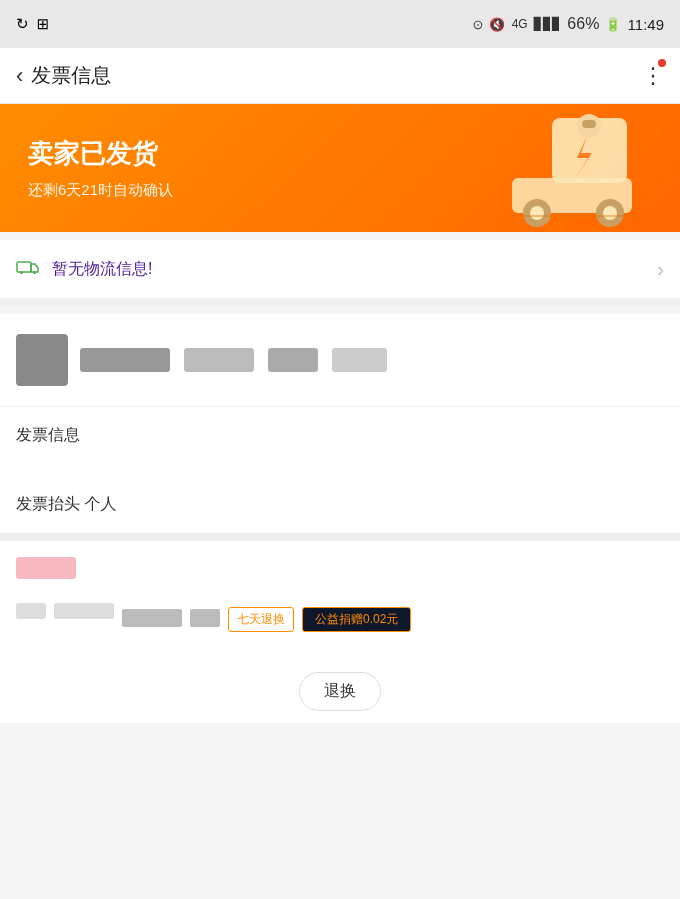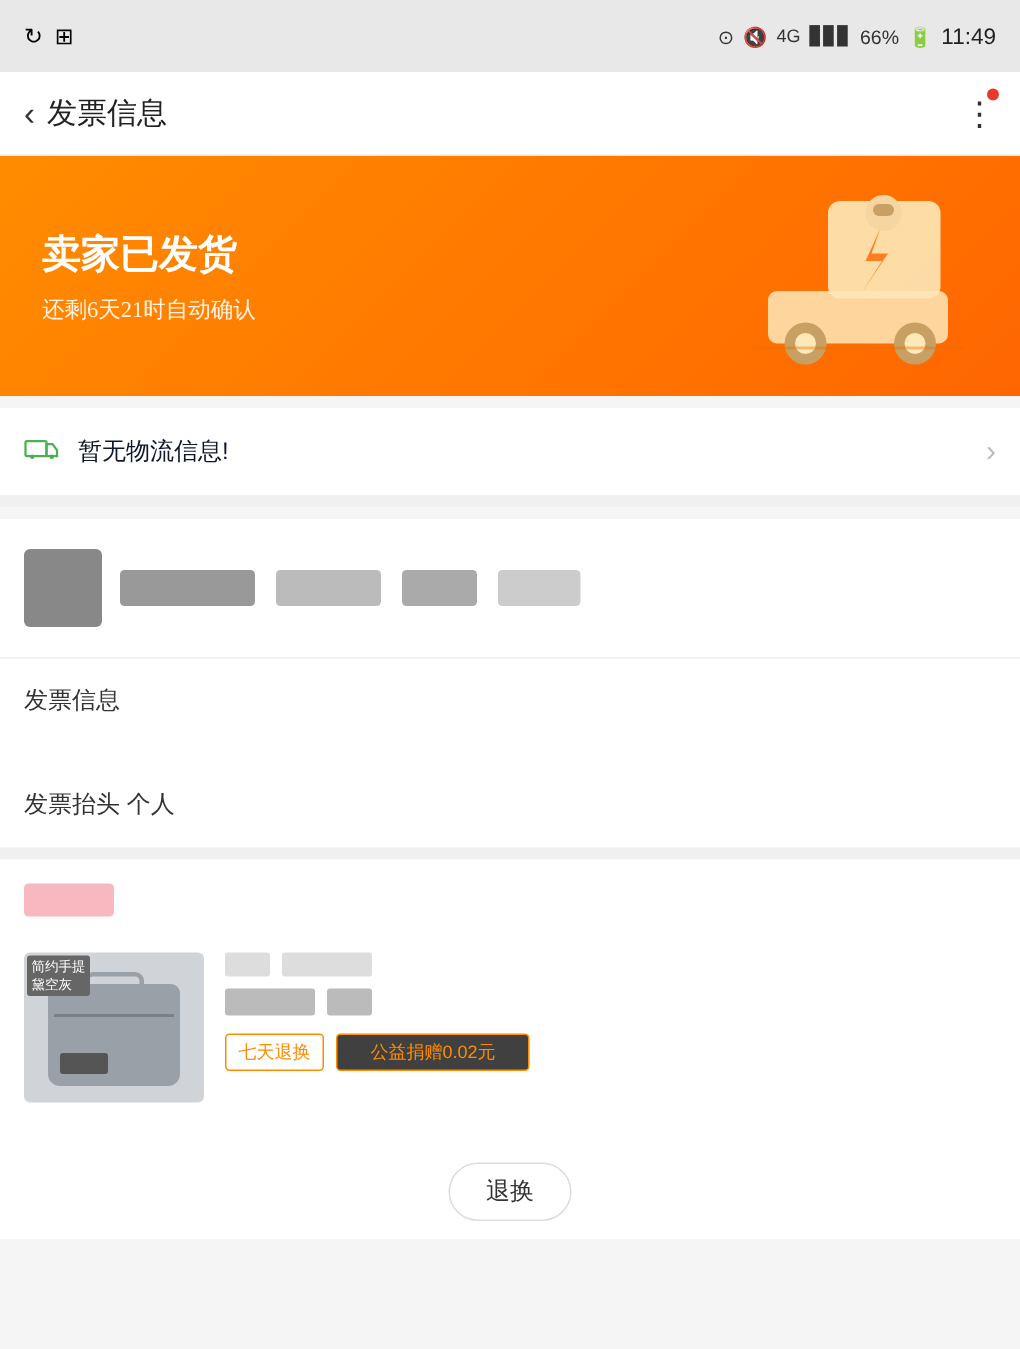--- a/index.html
+++ b/index.html
@@ -29,21 +29,21 @@
       gap: 8px;
     }
     .status-bar-right {
       display: flex;
       align-items: center;
       gap: 6px;
       font-size: 13px;
       color: #333;
     }
     .battery-text {
-      font-size: 13px;
+      font-size: 16px;
       color: #333;
       font-weight: 500;
     }
     .time-text {
       font-size: 15px;
       font-weight: 400;
       color: #222;
     }
 
     
@@ -86,29 +86,28 @@
       background: #e8392a;
       border-radius: 50%;
       position: absolute;
       top: -4px;
       right: -2px;
     }
 
     
     .shipping-banner {
       width: 100%;
-      height: 160px;
+      height: 128px;
       background: linear-gradient(135deg, #ff8c00, #ff6600);
       display: flex;
       align-items: center;
       justify-content: space-between;
       padding: 0 28px;
       position: relative;
       overflow: hidden;
-      font-family: Liberation Serif, serif;
     }
     .banner-text-area {
       display: flex;
       flex-direction: column;
       gap: 10px;
     }
     .banner-title {
       font-size: 26px;
       font-weight: 600;
       color: #fff;
@@ -135,21 +134,21 @@
       margin-top: 8px;
       cursor: pointer;
     }
     .logistics-icon {
       color: #4caf50;
       font-size: 22px;
       margin-right: 12px;
     }
     .logistics-text {
       font-size: 16px;
-      color: #0f172a;
+      color: #4c1d95;
       flex: 1;
     }
     .logistics-arrow {
       font-size: 20px;
       color: #bbb;
     }
 
     
     .product-blurred-section {
       width: 100%;
@@ -302,21 +301,21 @@
       background: #666;
       color: #fff;
       font-size: 9px;
       padding: 2px 3px;
       border-radius: 2px;
       line-height: 1.3;
     }
     .product-info {
       flex: 1;
       display: flex;
-      flex-direction: column;
+      flex-direction: row;
       gap: 8px;
     }
     .product-blurred-line {
       display: flex;
       gap: 8px;
     }
     .blur-line-1 {
       width: 30px;
       height: 16px;
       background: #ddd;
@@ -357,23 +356,23 @@
       color: #ff8c00;
       font-size: 12px;
       padding: 3px 8px;
       border-radius: 3px;
       background: #fff;
     }
     .tag-charity {
       border: 1px solid #ff8c00;
       color: #ff8c00;
       font-size: 12px;
-      padding: 3px 22px;
-      border-radius: 3px;
-      background: #404040;
+      padding: 3px 12px;
+      border-radius: 3px;
+      background: #0f172a;
     }
 
     
     .return-button-container {
       display: flex;
       justify-content: center;
       padding: 12px 16px;
       background: #fff;
     }
     .return-button {
@@ -475,38 +474,20 @@
 </div>
 
 <div class="divider"></div>
 
 <div class="product-section">
 
   <div class="product-blurred-title"></div>
 
   <div class="product-row">
 
-    <div class="product-image-container">
-      <div class="product-image-placeholder">
-        <div style="position:relative; display:flex; align-items:center; justify-content:center; width:100%; height:100%;">
-
-          <div style="position:relative; margin-top:10px;">
-            <div class="bag-handle"></div>
-            <div class="bag-body">
-              <div class="bag-zipper"></div>
-              <div class="bag-label"></div>
-            </div>
-          </div>
-          <div class="product-label-tag">
-            <div>简约手提</div>
-            <div>黛空灰</div>
-          </div>
-        </div>
-      </div>
-    </div>
 
     <div class="product-info">
       <div class="product-blurred-line">
         <div class="blur-line-1"></div>
         <div class="blur-line-2"></div>
       </div>
       <div class="product-price-qty">
         <div class="price-blurred"></div>
         <div class="qty-blurred"></div>
       </div>

